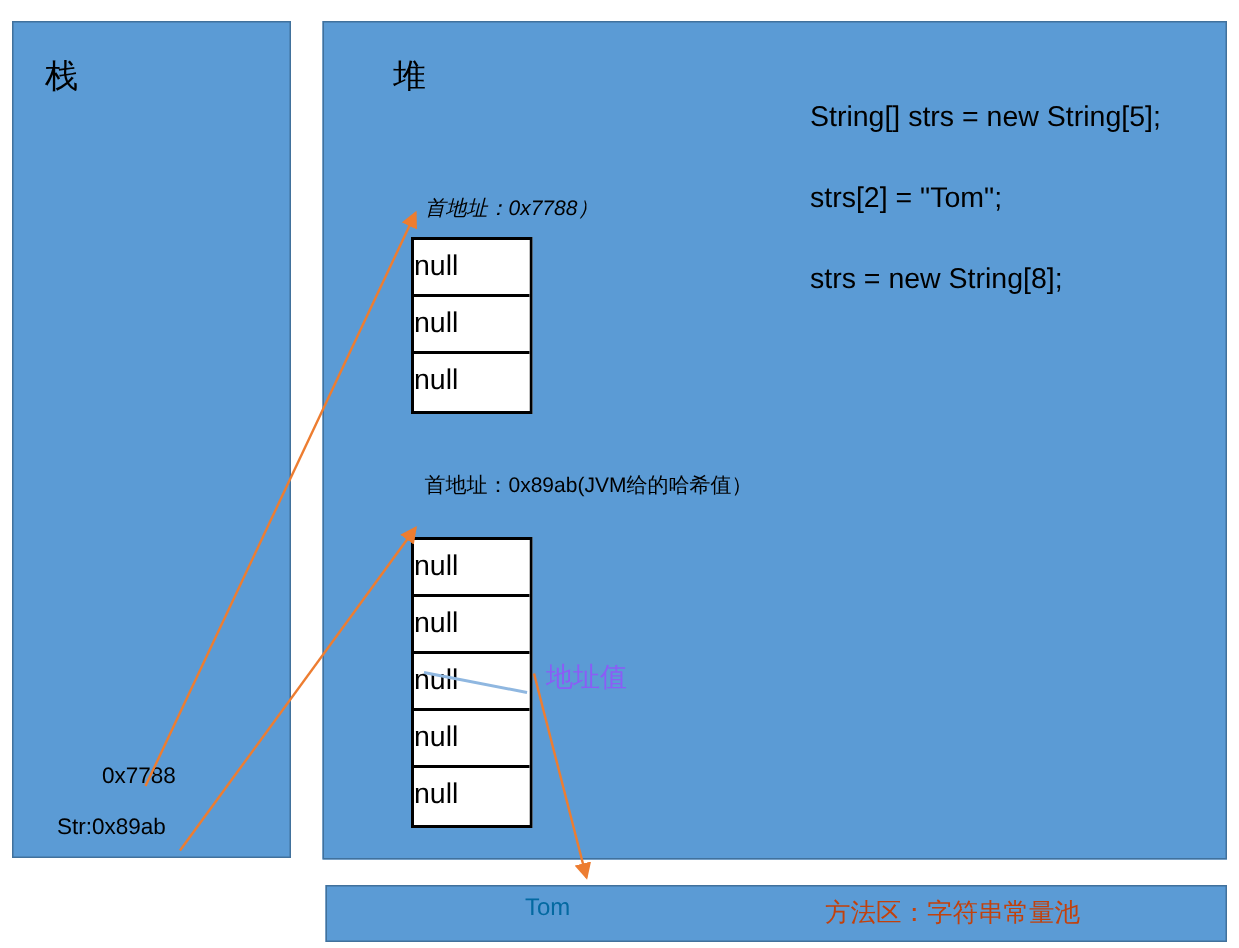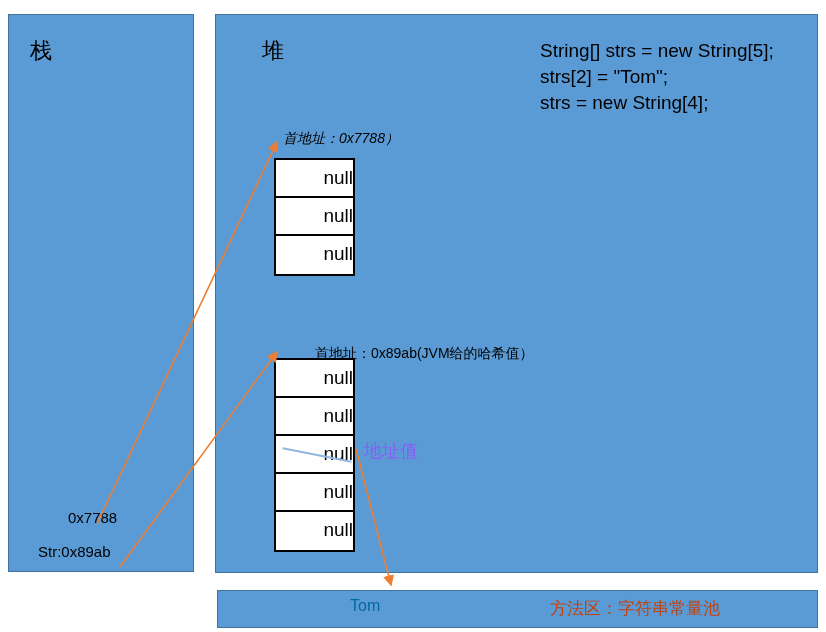--- a/index.html
+++ b/index.html
@@ -57,48 +57,48 @@
   
   #code-block {
     position: absolute;
     left: 540px;
     top: 38px;
     font-size: 19px;
     color: #000000;
     line-height: 26px;
     white-space: nowrap;
   }
-  #code-block div { white-space: pre; }
+  #code-block div { white-space: pre; margin-top: 28px; }
 
   
   .addr-label {
     position: absolute;
     font-size: 14px;
     color: #000000;
     white-space: nowrap;
     line-height: 1;
   }
   #addr-label-1 { left: 283px; top: 131px; font-style: italic; }
-  #addr-label-2 { left: 283px; top: 346px; margin-left: 32px; }
+  #addr-label-2 { left: 283px; top: 316px; }
 
   
   .array-box {
     position: absolute;
     width: 81px;
     border: 2px solid #000000;
     box-sizing: border-box;
     background: #ffffff;
   }
   #array-new { left: 274px; top: 158px; }
   #array-old { left: 274px; top: 358px; }
 
   .array-cell {
     height: 38px;
     line-height: 36px;
-    text-align: right;
+    text-align: left;
     font-size: 19px;
     color: #000000;
     border-bottom: 2px solid #000000;
     background: #ffffff;
     position: relative;
     box-sizing: border-box;
   }
   .array-cell:last-child { border-bottom: none; }
 
   .cell-strike {
@@ -175,21 +175,21 @@
 
   <div class="stack-var" id="stack-var-1">0x7788</div>
   <div class="stack-var" id="stack-var-2">Str:0x89ab</div>
 
   <div class="panel" id="heap-panel"></div>
   <div class="panel-title" id="heap-title">堆</div>
 
   <div id="code-block">
     <div>String[] strs = new String[5];</div>
     <div>strs[2] = "Tom";</div>
-    <div>strs = new String[4];</div>
+    <div>strs = new String[8];</div>
   </div>
 
   <div class="addr-label" id="addr-label-1">首地址：0x7788）</div>
   <div class="array-box" id="array-new">
     <div class="array-cell">null</div>
     <div class="array-cell">null</div>
     <div class="array-cell">null</div>
   </div>
 
   <div class="addr-label" id="addr-label-2">首地址：0x89ab(JVM给的哈希值）</div>

